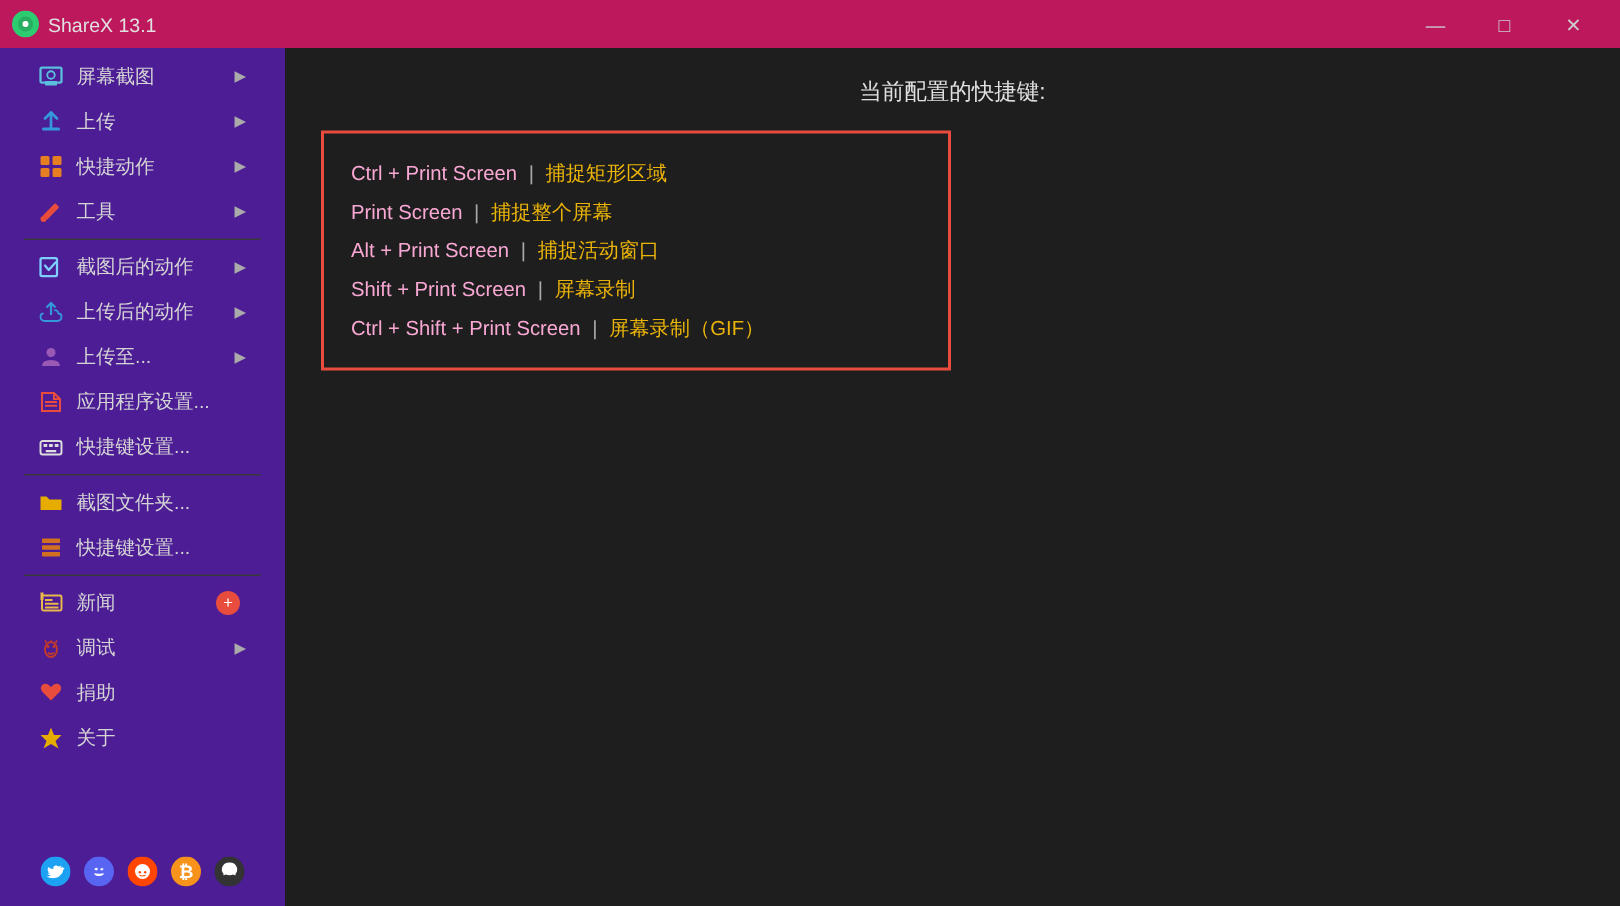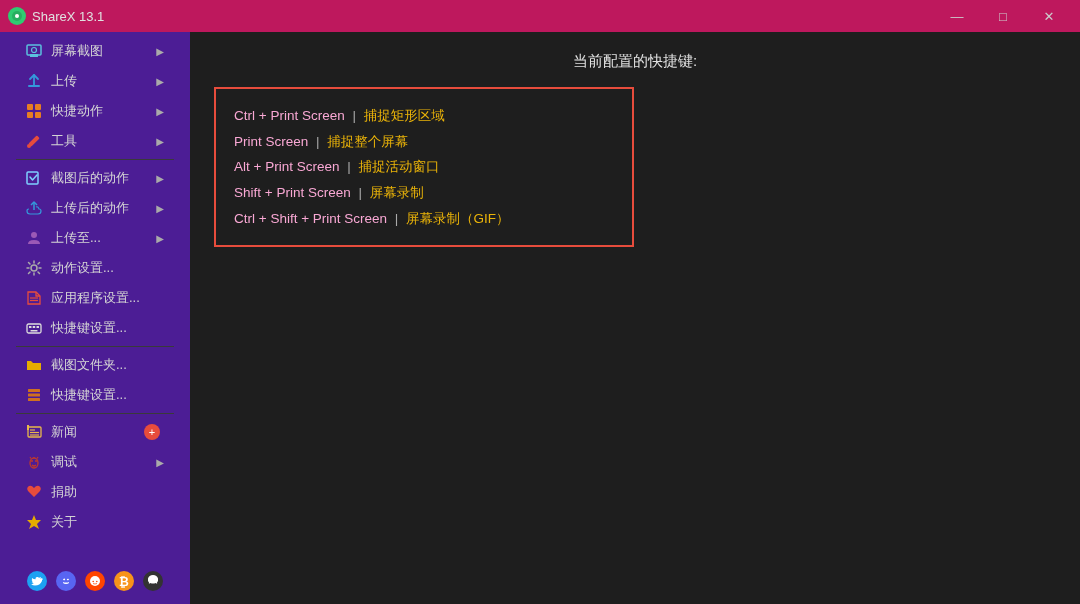--- a/index.html
+++ b/index.html
@@ -261,29 +261,20 @@
             <circle cx="9" cy="6" r="3" fill="#9b59b6"></circle>
             <path d="M3,15 Q3,11 9,11 Q15,11 15,15" fill="#9b59b6"></path>
           </svg>
         </span>
         <span class="sidebar-label">上传至...</span>
         <span class="sidebar-arrow">▶</span>
       </div>
       <div class="sidebar-item">
         <span class="sidebar-icon">
           <svg width="18" height="18" viewBox="0 0 18 18">
-            <circle cx="9" cy="9" r="3" fill="none" stroke="#aaa" stroke-width="1.5"></circle>
-            <path d="M9,2 L9,4 M9,14 L9,16 M2,9 L4,9 M14,9 L16,9 M3.5,3.5 L5,5 M13,13 L14.5,14.5 M14.5,3.5 L13,5 M5,13 L3.5,14.5" stroke="#aaa" stroke-width="1.5" stroke-linecap="round"></path>
-          </svg>
-        </span>
-        <span class="sidebar-label">动作设置...</span>
-      </div>
-      <div class="sidebar-item">
-        <span class="sidebar-icon">
-          <svg width="18" height="18" viewBox="0 0 18 18">
             <path d="M3,3 L11,3 L15,7 L15,15 L3,15 Z" fill="none" stroke="#e74c3c" stroke-width="1.3"></path>
             <path d="M11,3 L11,7 L15,7" fill="none" stroke="#e74c3c" stroke-width="1.3"></path>
             <line x1="5" y1="9" x2="13" y2="9" stroke="#e74c3c" stroke-width="1.2"></line>
             <line x1="5" y1="11.5" x2="13" y2="11.5" stroke="#e74c3c" stroke-width="1.2"></line>
           </svg>
         </span>
         <span class="sidebar-label">应用程序设置...</span>
       </div>
       <div class="sidebar-item">
         <span class="sidebar-icon">

